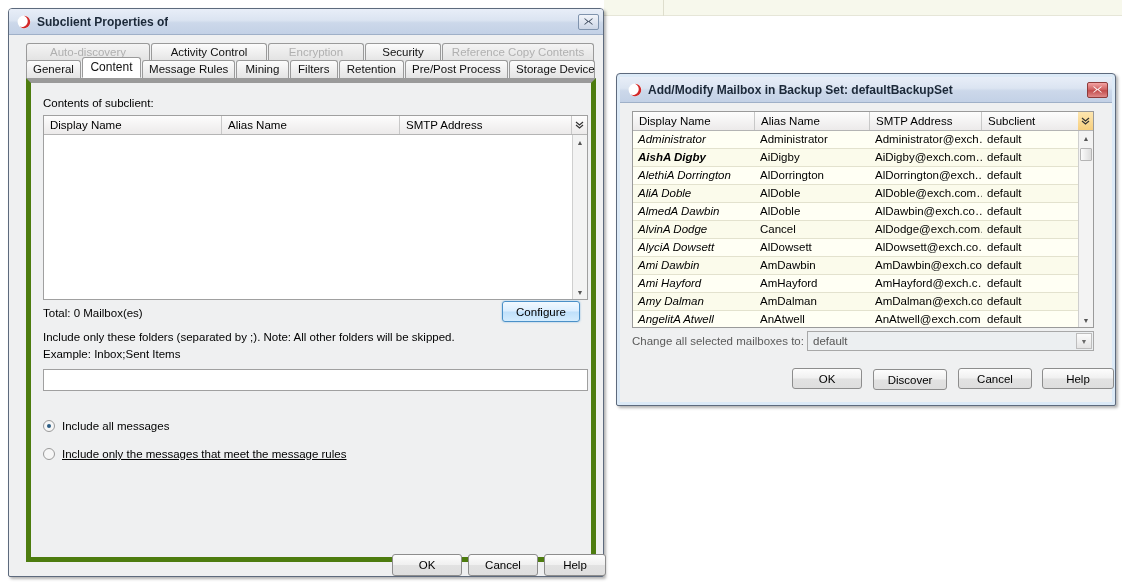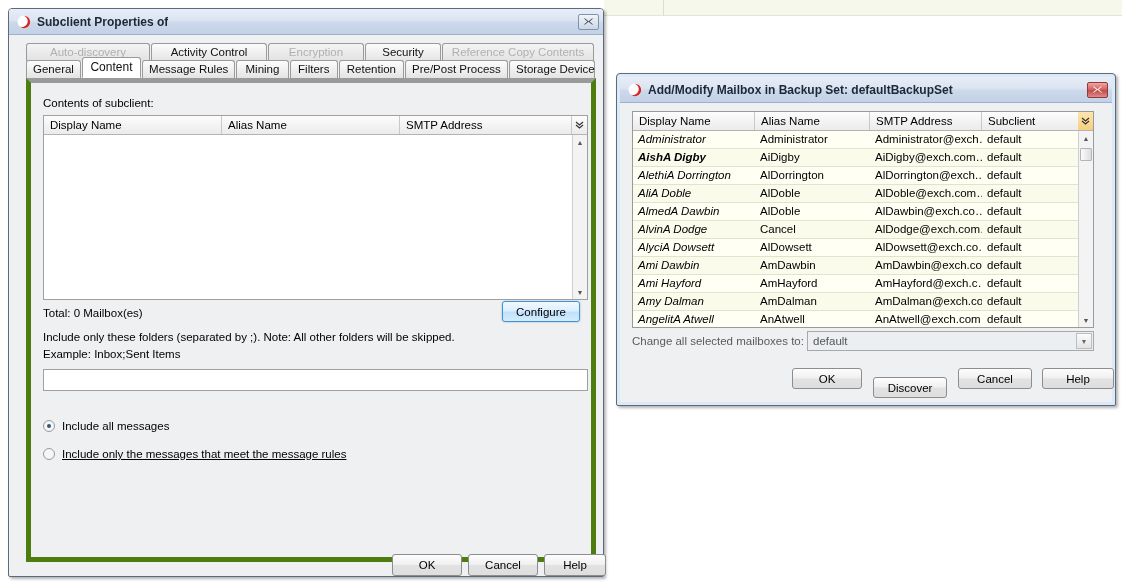--- a/index.html
+++ b/index.html
@@ -429,18 +429,18 @@
         </div>
       </div>
 
       <div class="lbl" style="position:absolute;left:12px;top:232px;color:#5b5b5b;">Change all selected mailboxes to:</div>
       <div class="combo" style="position:absolute;left:187px;top:228px;width:287px;height:20px;">
         <span>default</span>
         <span class="arrowbox">▼</span>
       </div>
 
       <div class="btn" style="position:absolute;left:172px;top:265px;width:70px;height:21px;">OK</div>
-      <div class="btn" style="position:absolute;left:253px;top:274px;width:74px;height:21px;">Discover</div>
+      <div class="btn" style="position:absolute;left:253px;top:266px;width:74px;height:21px;">Discover</div>
       <div class="btn" style="position:absolute;left:338px;top:265px;width:74px;height:21px;">Cancel</div>
       <div class="btn" style="position:absolute;left:422px;top:265px;width:72px;height:21px;">Help</div>
     </div>
   </div>
 </div>
 
 </body></html>

